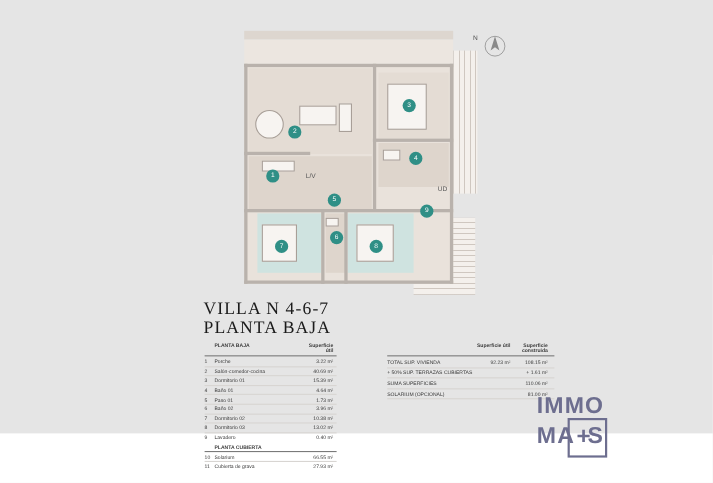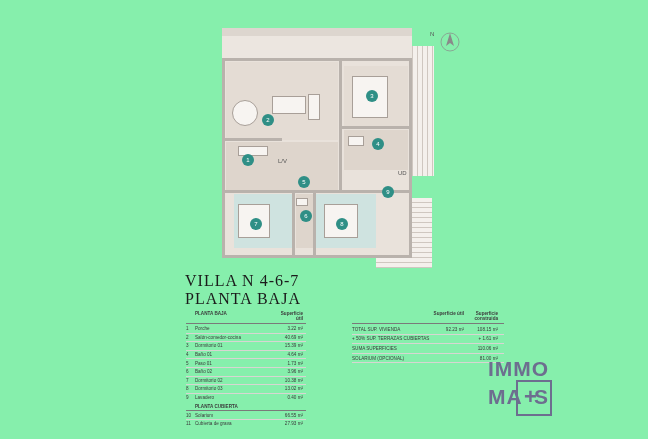--- a/index.html
+++ b/index.html
@@ -5,21 +5,21 @@
   * { box-sizing: border-box; }
   html, body { margin:0; padding:0; }
   body {
     width: 648px; height: 439px;
     background: #ffffff;
     font-family: "Liberation Sans", sans-serif;
     color: #333;
     overflow: hidden;
     position: relative;
   }
-  #page { position:relative; width:648px; height:439px; background:#86efac; }
+  #page { position:relative; width:648px; height:394px; background:#e5e5e5; }
 
   
   #plan { position:absolute; left:176px; top:18px; width:300px; height:260px; }
 
   .wall { position:absolute; background:#b9b2ac; }
 
   
   .slab-main { position:absolute; left:46px; top:40px; width:190px; height:200px;
                background:#e9e2db; }
   .terrace-top { position:absolute; left:46px; top:18px; width:190px; height:22px;

